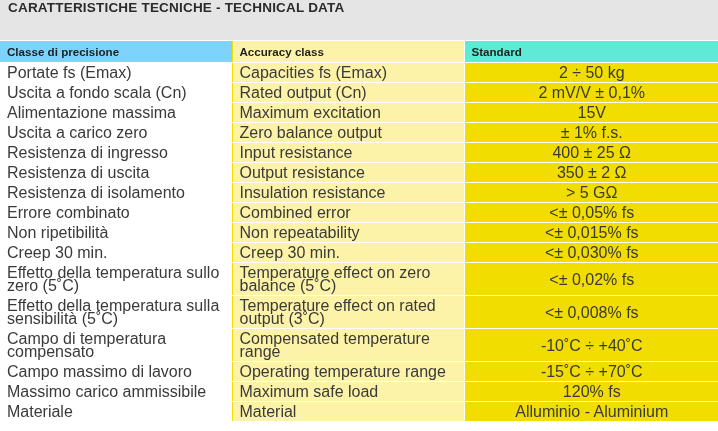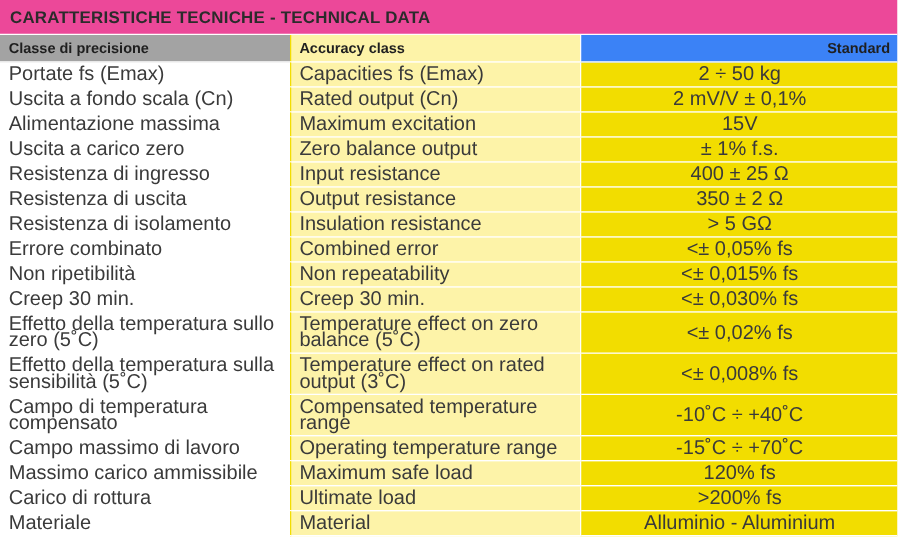--- a/index.html
+++ b/index.html
@@ -14,24 +14,24 @@
     overflow: hidden;
   }
   .sheet {
     width: 718px;
     height: 431px;
     box-sizing: border-box;
     position: relative;
     background: #ffffff;
   }
   .title-bar {
-    background: #ec4899;
-    height: 28px;
+    background: #e5e5e5;
+    height: 41px;
     display: flex;
-    align-items: center;
+    align-items: flex-start;
     padding: 0 0 0 8px;
     box-sizing: border-box;
     border-bottom: 1px solid #ffffff;
   }
   .title-bar .title-text {
     font-size: 13.5px;
     font-weight: bold;
     color: #2b2b2b;
     letter-spacing: 0.2px;
     white-space: nowrap;
@@ -66,23 +66,23 @@
     border-right: 1px solid #f2dd00;
   }
   .col-b {
     background: #fdf3a8;
     border-right: 1px solid #ffffff;
   }
   .col-c {
     background: #f2dd00;
     text-align: center;
   }
-  tr.header-row .col-a { background: #a3a3a3; }
+  tr.header-row .col-a { background: #7dd3fc; }
   tr.header-row .col-b { background: #fdf3a8; margin-left: 28px; }
-  tr.header-row .col-c { background: #3b82f6; text-align: right; }
+  tr.header-row .col-c { background: #5eead4; text-align: left; }
 
   .col-b-sep {
     border-bottom: 1px solid #ffffff;
   }
   .col-c-sep {
     border-bottom: 1px solid #ffffff;
     text-align: center;
   }
   .col-a-sep {
     border-bottom: 1px solid #ffffff;
@@ -179,25 +179,20 @@
         <td class="col-a col-a-sep">Campo massimo di lavoro</td>
         <td class="col-b col-b-sep">Operating temperature range</td>
         <td class="col-c col-c-sep">-15˚C ÷ +70˚C</td>
       </tr>
       <tr>
         <td class="col-a col-a-sep">Massimo carico ammissibile</td>
         <td class="col-b col-b-sep">Maximum safe load</td>
         <td class="col-c col-c-sep">120% fs</td>
       </tr>
       <tr>
-        <td class="col-a col-a-sep">Carico di rottura</td>
-        <td class="col-b col-b-sep">Ultimate load</td>
-        <td class="col-c col-c-sep">&gt;200% fs</td>
-      </tr>
-      <tr>
         <td class="col-a col-a-sep">Materiale</td>
         <td class="col-b col-b-sep">Material</td>
         <td class="col-c col-c-sep">Alluminio - Aluminium</td>
       </tr>
 
     </tbody>
   </table>
 
 </div>
 

